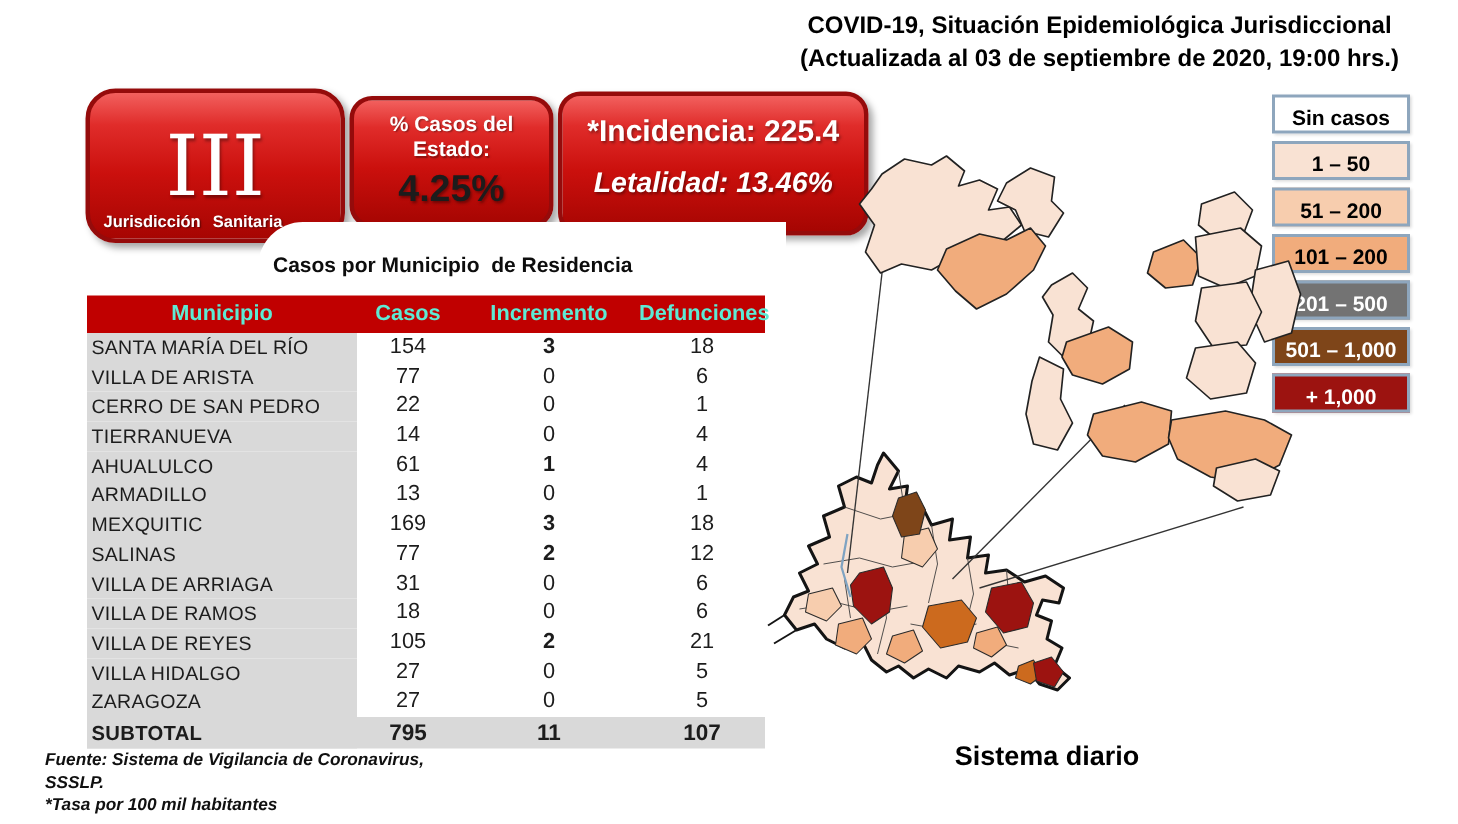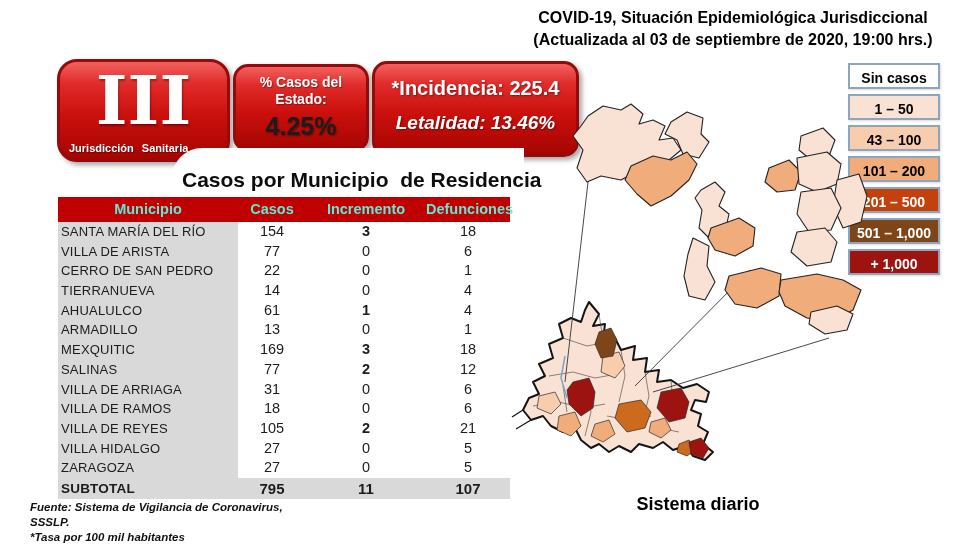--- a/index.html
+++ b/index.html
@@ -8,36 +8,36 @@
 
   
   .main-title{position:absolute;left:498px;top:7px;width:470px;text-align:center;
               font-weight:bold;font-size:16px;line-height:22px;color:#000;}
 
   
   .red-box{position:absolute;border:3px solid #950b0b;border-radius:15px;
            background:linear-gradient(180deg,#f2605e 0%,#e02c2a 22%,#cb100d 55%,#a60502 100%);
            box-shadow:3px 3px 5px rgba(0,0,0,.35);color:#fff;text-align:center;box-sizing:border-box;}
   .badge{left:57px;top:59px;width:173px;height:103px;border-radius:20px;}
-  .badge .numeral{font-family:"DejaVu Serif","Liberation Serif",serif;font-weight:bold;
-                  font-size:68px;line-height:76px;margin-top:0px;text-shadow:1px 2px 2px rgba(0,0,0,.35);}
+  .badge .numeral{font-family:"DejaVu Serif","Liberation Serif",serif;font-weight:normal;
+                  font-size:56px;line-height:76px;margin-top:12px;text-shadow:1px 2px 2px rgba(0,0,0,.35);}
   .badge .badge-label{position:absolute;left:9px;bottom:5px;font-size:11px;font-weight:bold;
                       word-spacing:5px;text-shadow:1px 1px 1px rgba(0,0,0,.4);}
   .pct-box{left:233px;top:64px;width:136px;height:88px;padding-top:7px;}
   .pct-box .lbl{font-size:14px;font-weight:bold;line-height:17px;text-shadow:1px 1px 1px rgba(0,0,0,.35);}
   .pct-box .val{font-size:25px;font-weight:bold;margin-top:4px;text-shadow:1px 1px 2px rgba(0,0,0,.4);}
   .inc-box{left:372px;top:61px;width:207px;height:96px;padding-top:13px;}
   .inc-box .l1{font-size:20px;font-weight:bold;text-shadow:1px 1px 2px rgba(0,0,0,.4);}
   .inc-box .l2{font-size:19px;font-weight:bold;font-style:italic;margin-top:12px;
                text-shadow:1px 1px 2px rgba(0,0,0,.4);text-align:center;}
 
   
   .bubble{position:absolute;left:172px;top:148px;width:352px;height:56px;background:#fff;
           border-top-left-radius:30px;}
-  .table-title{position:absolute;left:10px;top:20px;font-size:21px;font-weight:bold;color:#0d0d0d;
+  .table-title{position:absolute;left:10px;top:20px;font-size:14px;font-weight:bold;color:#0d0d0d;
                white-space:pre;}
 
   
   .tbl{position:absolute;left:58px;top:197px;width:452px;}
   .t-head{display:grid;grid-template-columns:180px 68px 120px 84px;background:#C00000;
           height:25px;line-height:25px;color:#5eead4;font-weight:bold;font-size:14.5px;text-align:center;}
   .t-row{display:grid;grid-template-columns:180px 68px 120px 84px;height:19.7px;line-height:19.7px;}
   .name-cell{background:#d9d9d9;font-size:13px;letter-spacing:.2px;padding-left:3px;color:#1c1c1c;
              white-space:nowrap;overflow:hidden;}
   .val{text-align:center;font-size:14.5px;color:#1c1c1c;}
@@ -188,23 +188,23 @@
 
   <div class="footer">
     <div>Fuente: Sistema de Vigilancia  de Coronavirus,</div>
     <div>SSSLP.</div>
     <div>*Tasa por 100 mil habitantes</div>
   </div>
 
   <div class="legend" id="legend-list">
       <div class="legend-item" style="background: rgb(255, 255, 255); color: rgb(0, 0, 0);">Sin casos</div>
       <div class="legend-item" style="background: rgb(249, 226, 211); color: rgb(0, 0, 0);">1 – 50</div>
-      <div class="legend-item" style="background: rgb(247, 205, 174); color: rgb(0, 0, 0);">43 – 100</div>
+      <div class="legend-item" style="background: rgb(247, 205, 174); color: rgb(0, 0, 0);">51 – 200</div>
       <div class="legend-item" style="background: rgb(241, 172, 124); color: rgb(0, 0, 0);">101 – 200</div>
-      <div class="legend-item" style="background: #c2410c; color: rgb(255, 255, 255);">201 – 500</div>
+      <div class="legend-item" style="background: #737373; color: rgb(255, 255, 255);">201 – 500</div>
       <div class="legend-item" style="background: rgb(126, 69, 25); color: rgb(255, 255, 255);">501 – 1,000</div>
       <div class="legend-item" style="background: rgb(156, 19, 16); color: rgb(255, 255, 255);">+ 1,000</div>
     </div>
 
   <div class="map-wrap">
     <svg viewBox="0 0 370 424" width="370" height="424">
 
       <g stroke="#141414" stroke-width="2" fill="#f9e2d3" stroke-linejoin="round">
         <polygon points="86,216 96,228 90,240 102,238 100,254 112,252 118,264 132,260 130,274 144,272 142,286 156,284 154,296 168,294 180,302 194,298 206,306 203,316 192,314 188,324 198,328 195,340 205,346 200,358 210,366 202,374 190,370 182,360 170,364 160,356 150,362 136,358 128,366 116,360 106,366 96,358 88,362 78,354 72,342 60,346 48,340 40,330 28,334 20,324 26,312 36,308 30,296 42,290 36,278 50,272 46,258 60,252 56,238 68,232 78,236 82,224"></polygon>
         <polyline points="20,324 9,331" fill="none" stroke-width="1.3"></polyline>

